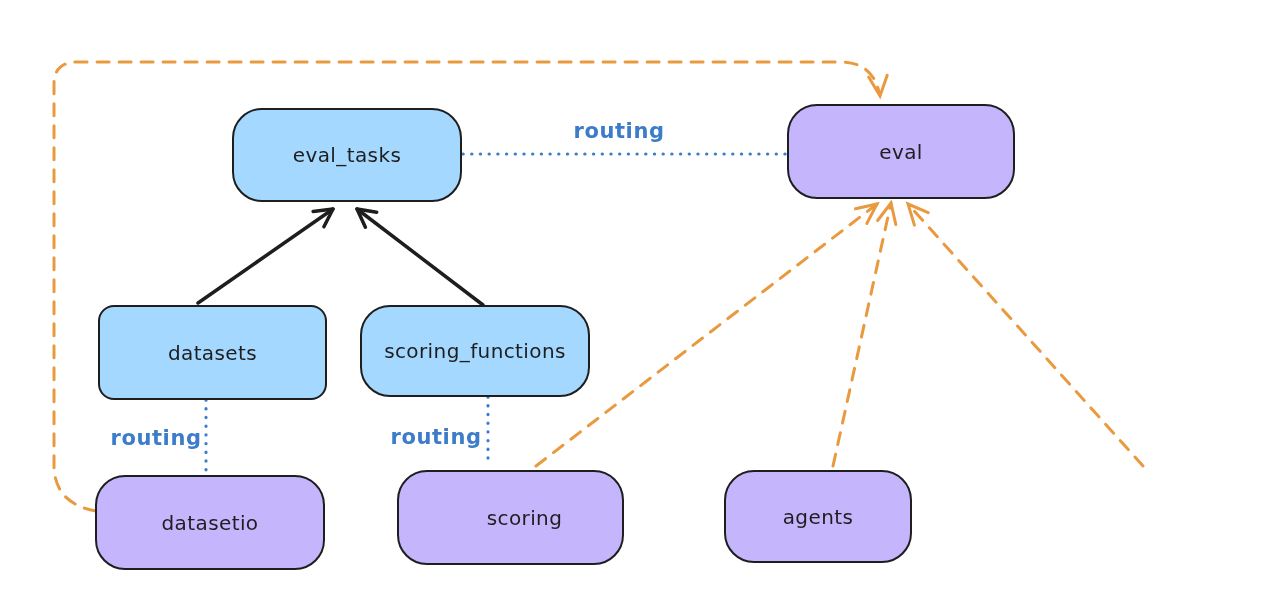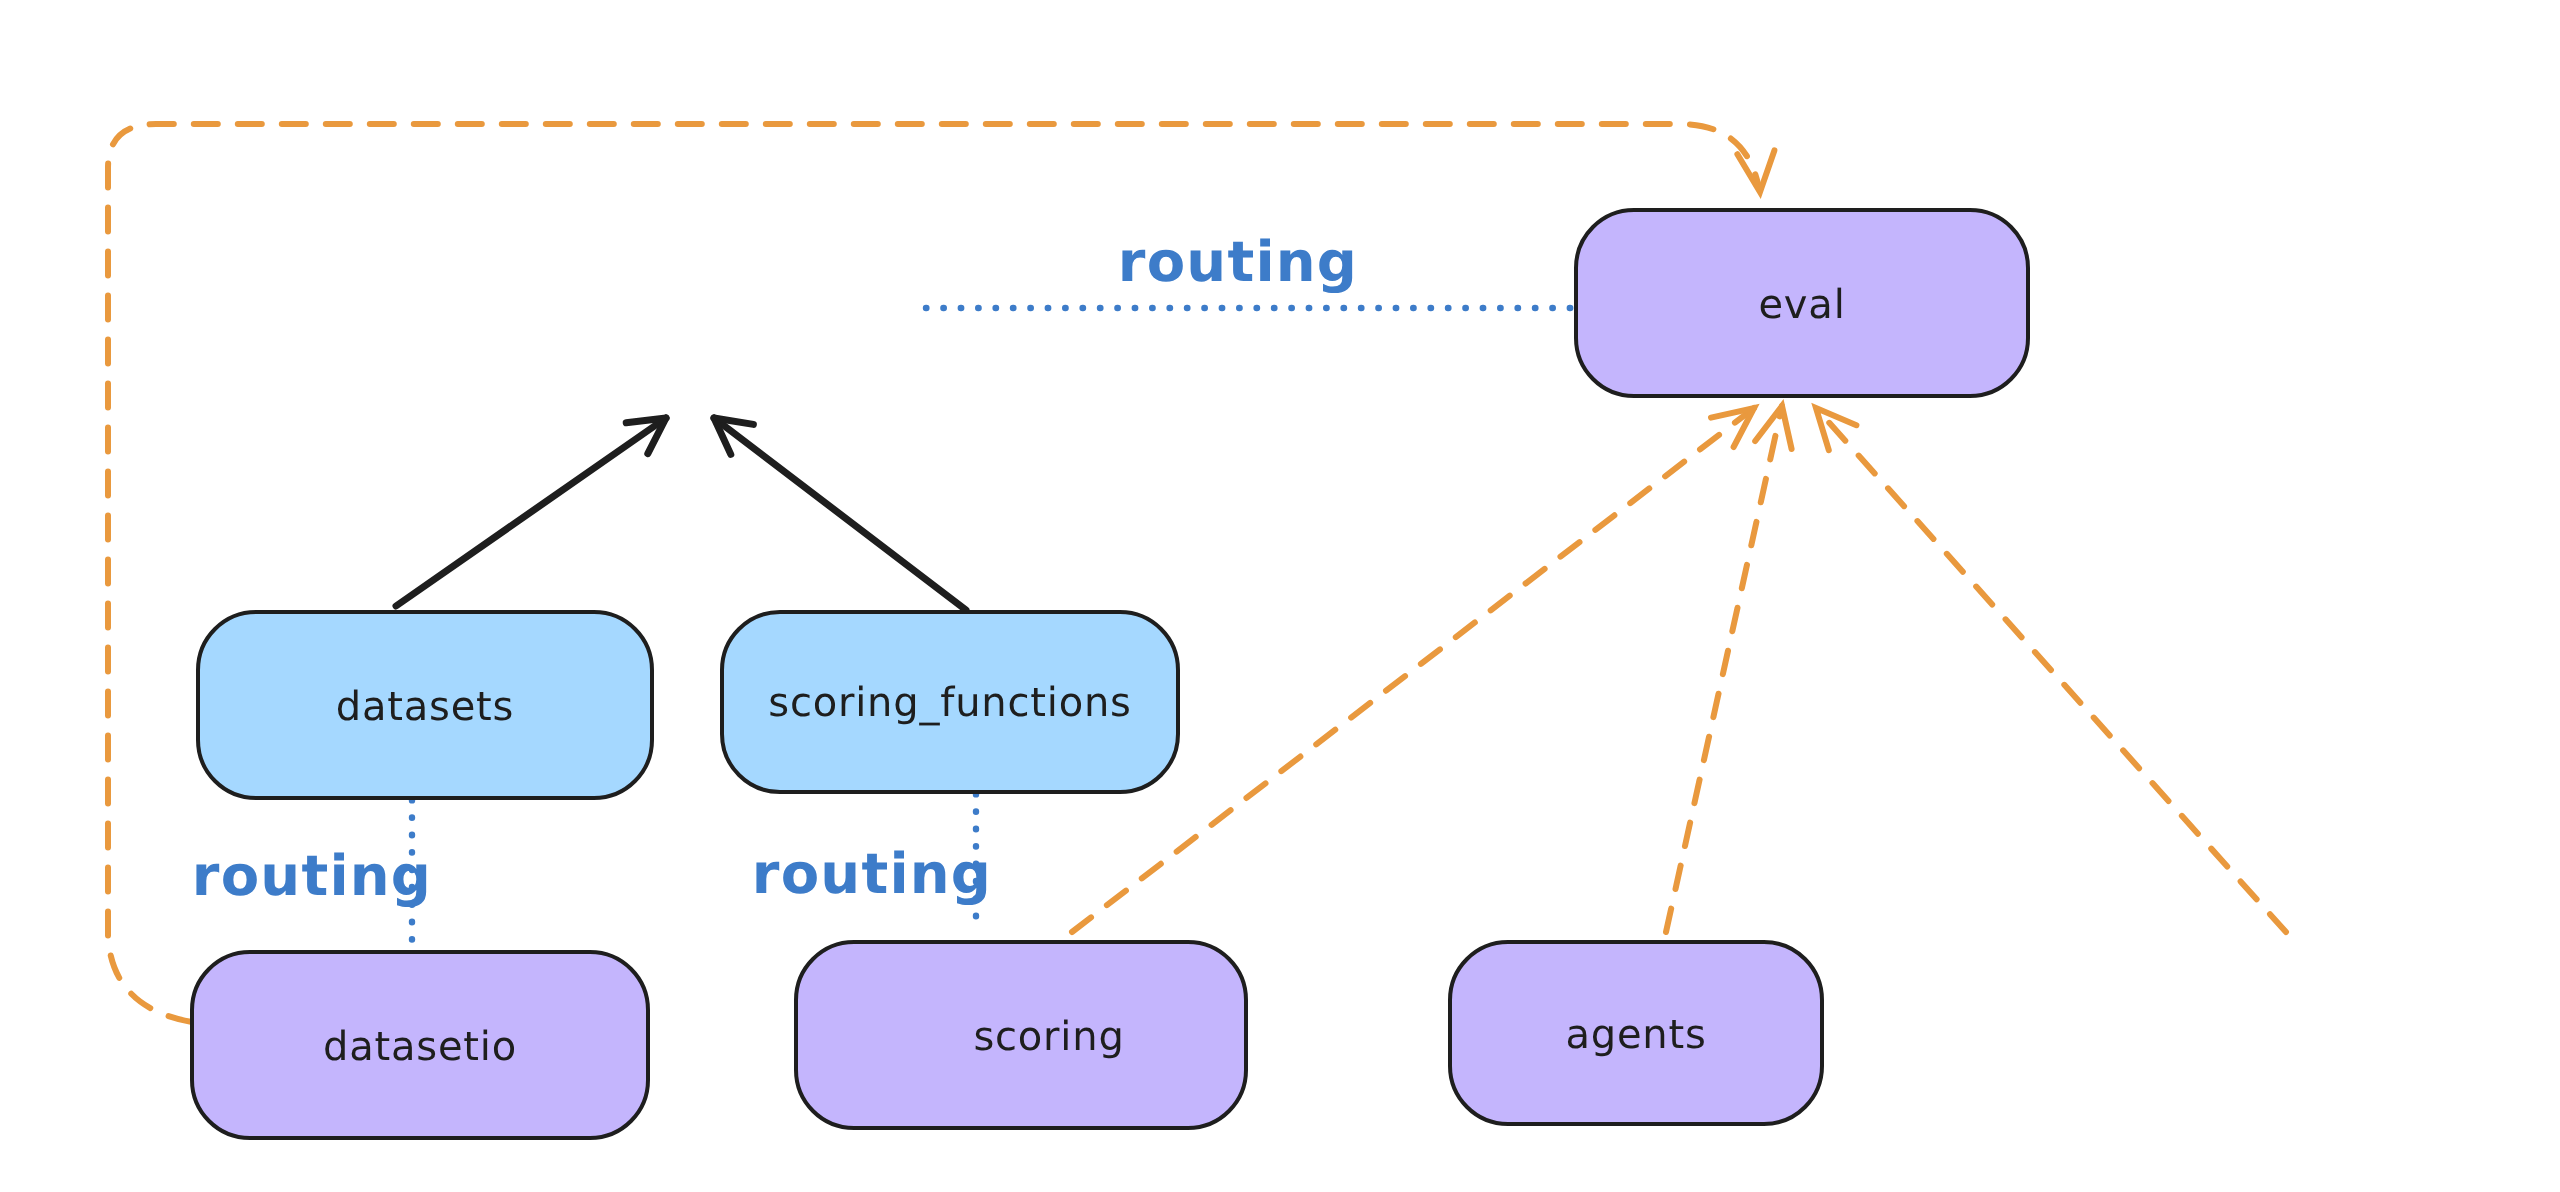--- a/index.html
+++ b/index.html
@@ -11,21 +11,21 @@
   .node {
     position:absolute; box-sizing:border-box;
     border:2.5px solid #1e1e1e; border-radius:30px;
     display:flex; align-items:center; justify-content:center;
     font-size:20px; color:#1e1e1e; letter-spacing:0.4px; white-space:nowrap;
   }
   .node.blue  { background:#a5d8ff; }
   .node.green { background:#c4b5fd; }
   .edge-label {
     position:absolute; transform:translate(-50%,-50%);
-    color:#3d7cc9; font-size:28px; font-weight:bold; letter-spacing:0.6px;
+    color:#3d7cc9; font-size:21px; font-weight:bold; letter-spacing:0.6px;
     white-space:nowrap;
   }
 </style>
 </head>
 <body>
 
 <div class="canvas">
 
   <svg class="edges" width="1280" height="596" viewBox="0 0 1280 596">
 
@@ -54,24 +54,25 @@
     </g>
 
     <g stroke="#e9993e" stroke-width="3" stroke-linecap="round" fill="none">
       <path d="M868.7 77.1 L880 96 L887.2 75.2"></path>
       <path d="M866.8 223.5 L877 204 L855.5 208.8"></path>
       <path d="M895.8 224.5 L891 203 L877.6 220.5"></path>
       <path d="M928.2 212.6 L908 204 L914.4 225.1"></path>
     </g>
   </svg>
 
+  <div class="node blue" style="left:232px;  top:108px; width:230px; height:94px;">eval_tasks</div>
 
   <div class="node green" style="left:787px;  top:104px; width:228px; height:95px;">eval</div>
 
-  <div class="node blue" style="left:98px;   top:305px; width:229px; height:95px;">datasets</div>
+  <div class="node blue" style="left:98px;   top:305px; width:229px; height:95px;border-radius:16px;">datasets</div>
 
   <div class="node blue" style="left:360px;  top:305px; width:230px; height:92px;">scoring_functions</div>
 
   <div class="node green" style="left:95px;   top:475px; width:230px; height:95px;">datasetio</div>
 
   <div class="node green" style="left:397px;  top:470px; width:227px; height:95px;padding-left:28px;">scoring</div>
 
   <div class="node green" style="left:724px;  top:470px; width:188px; height:93px;">agents</div>
 
 

